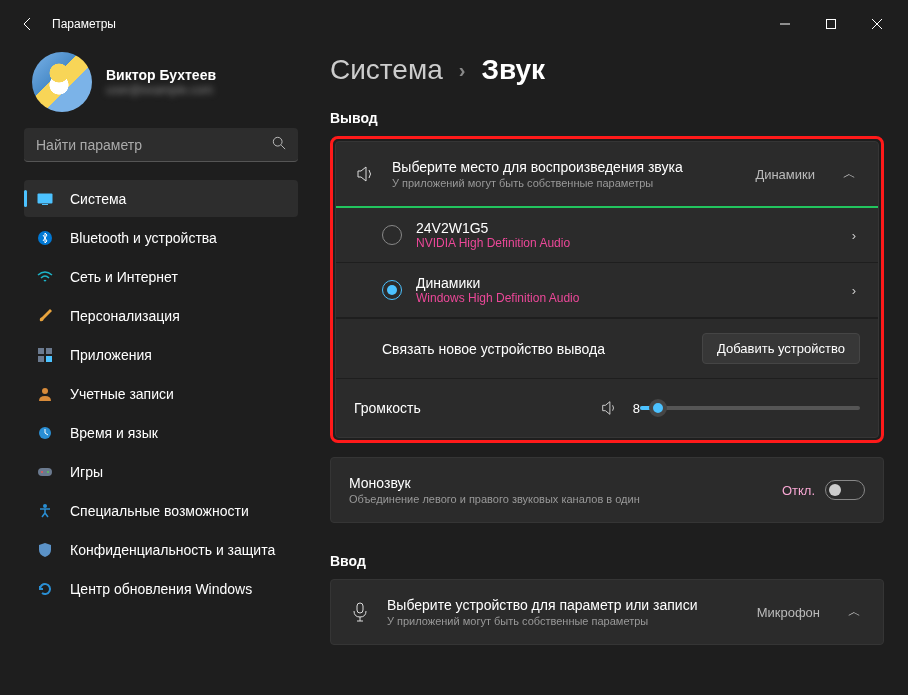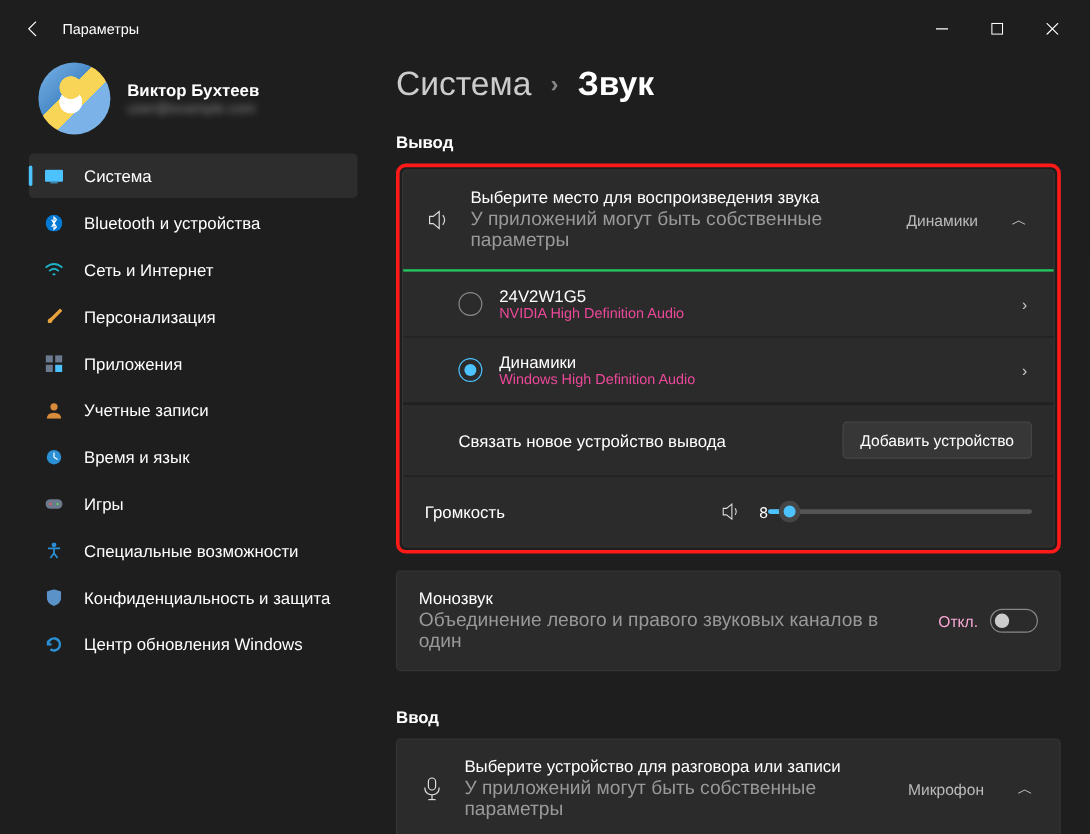--- a/index.html
+++ b/index.html
@@ -123,21 +123,21 @@
   min-height: 64px;
   gap: 16px;
 }
 .card-icon {
   width: 22px; height: 22px; flex-shrink: 0;
   display: flex; align-items: center; justify-content: center;
   color: #ddd;
 }
 .card-texts { flex: 1; }
 .card-title { font-size: 14px; }
-.card-sub { font-size: 16px; color: #999; margin-top: 2px; }
+.card-sub { font-size: 11px; color: #999; margin-top: 2px; }
 .card-value { font-size: 13px; color: #bbb; margin-right: 8px; }
 .chevron { color: #ccc; font-size: 13px; cursor: pointer; padding: 4px; }
 .sub-list { border-top: 2px solid #22c55e; }
 .sub-item {
   display: flex; align-items: center;
   padding: 12px 18px 12px 46px;
   gap: 14px;
   border-bottom: 1px solid #1e1e1e;
   cursor: pointer;
 }
@@ -242,20 +242,29 @@
 </div>
 
 <div class="content-wrap">
   <aside class="sidebar">
     <div class="profile">
       <div class="avatar"></div>
       <div>
         <div class="profile-name">Виктор Бухтеев</div>
         <div class="profile-email">user@example.com</div>
       </div>
+    </div>
+    <div class="search">
+      <input placeholder="Найти параметр" style="">
+      <span class="search-icon">
+        <svg width="14" height="14" viewBox="0 0 16 16">
+            <circle cx="6.5" cy="6.5" r="5" stroke="#ccc" fill="none" stroke-width="1"></circle>
+            <path d="M10.5 10.5 L15 15" stroke="#ccc" stroke-width="1"></path>
+          </svg>
+      </span>
     </div>
     <nav class="nav">
       <div class="nav-item active">
           <span class="nav-icon">
             <svg width="16" height="12" viewBox="0 0 16 12">
               <rect x="0.5" y="0.5" width="15" height="10" rx="1" fill="#4cc2ff"></rect>
               <rect x="5" y="11" width="6" height="1" fill="#4cc2ff"></rect>
             </svg>
           </span>
           <span>Система</span>
@@ -437,21 +446,21 @@
 
     <div class="card">
       <div class="card-row">
         <div class="card-icon">
           <svg width="18" height="20" viewBox="0 0 18 20">
               <rect x="6" y="1" width="6" height="10" rx="3" fill="none" stroke="#ddd" stroke-width="1"></rect>
               <path d="M3 9 Q3 15 9 15 Q15 15 15 9 M9 15 L9 19 M6 19 L12 19" stroke="#ddd" fill="none" stroke-width="1"></path>
             </svg>
         </div>
         <div class="card-texts">
-          <div class="card-title">Выберите устройство для разговора или записи</div>
+          <div class="card-title">Выберите устройство для параметр или записи</div>
           <div class="card-sub">У приложений могут быть собственные параметры</div>
         </div>
         <div class="card-value">Микрофон</div>
         <div class="chevron">︿</div>
       </div>
     </div>
   </main>
 </div>
 
 </body></html>

